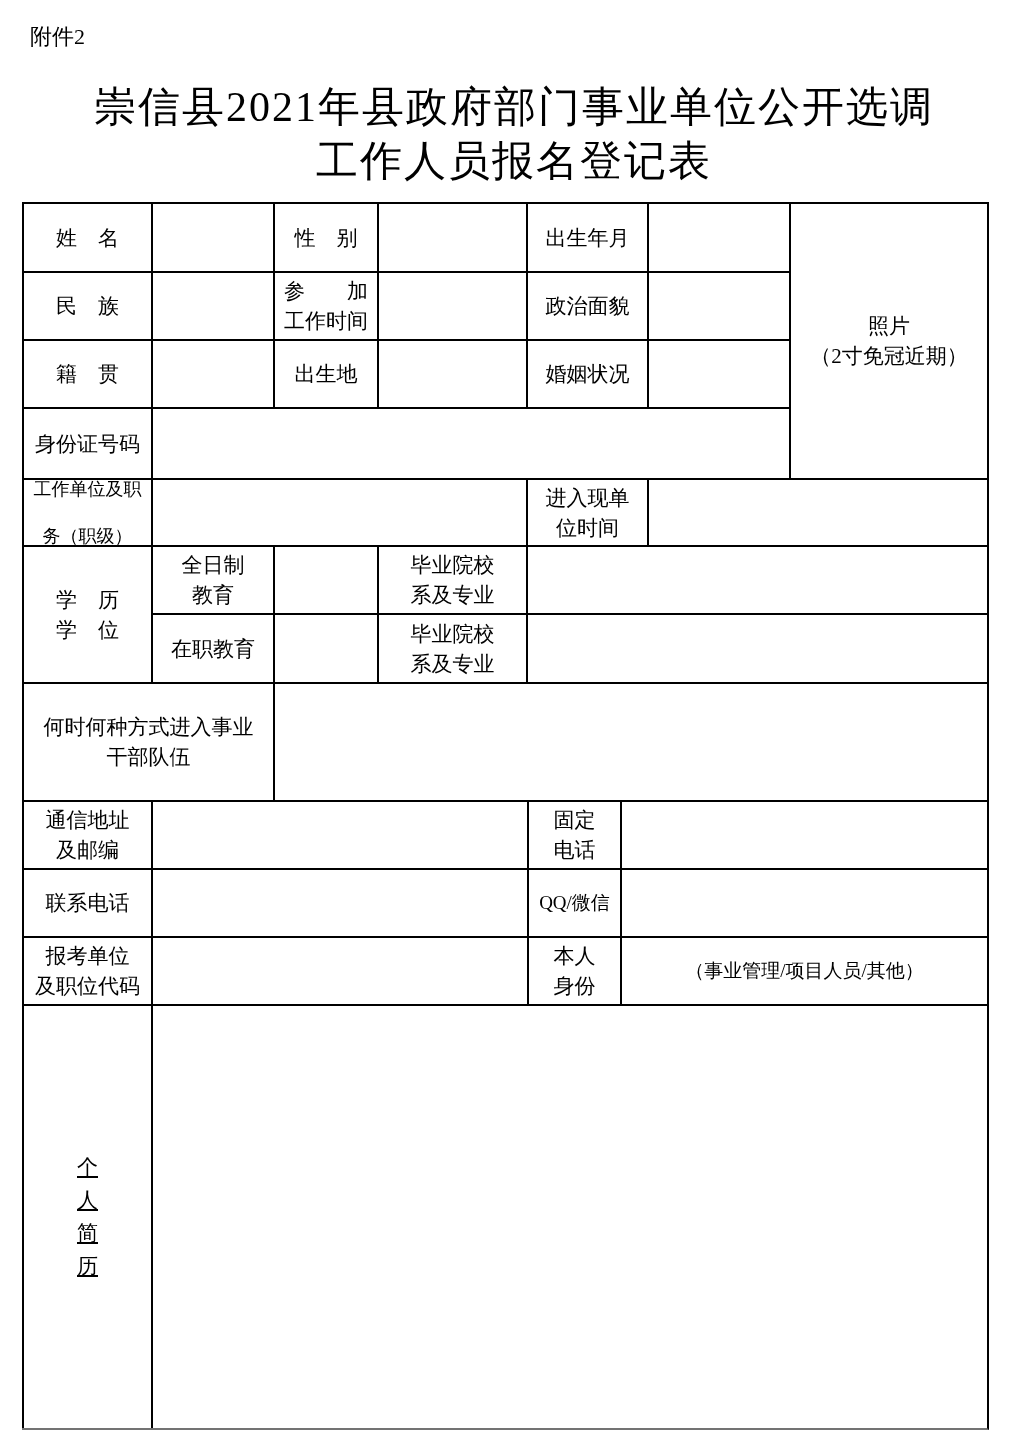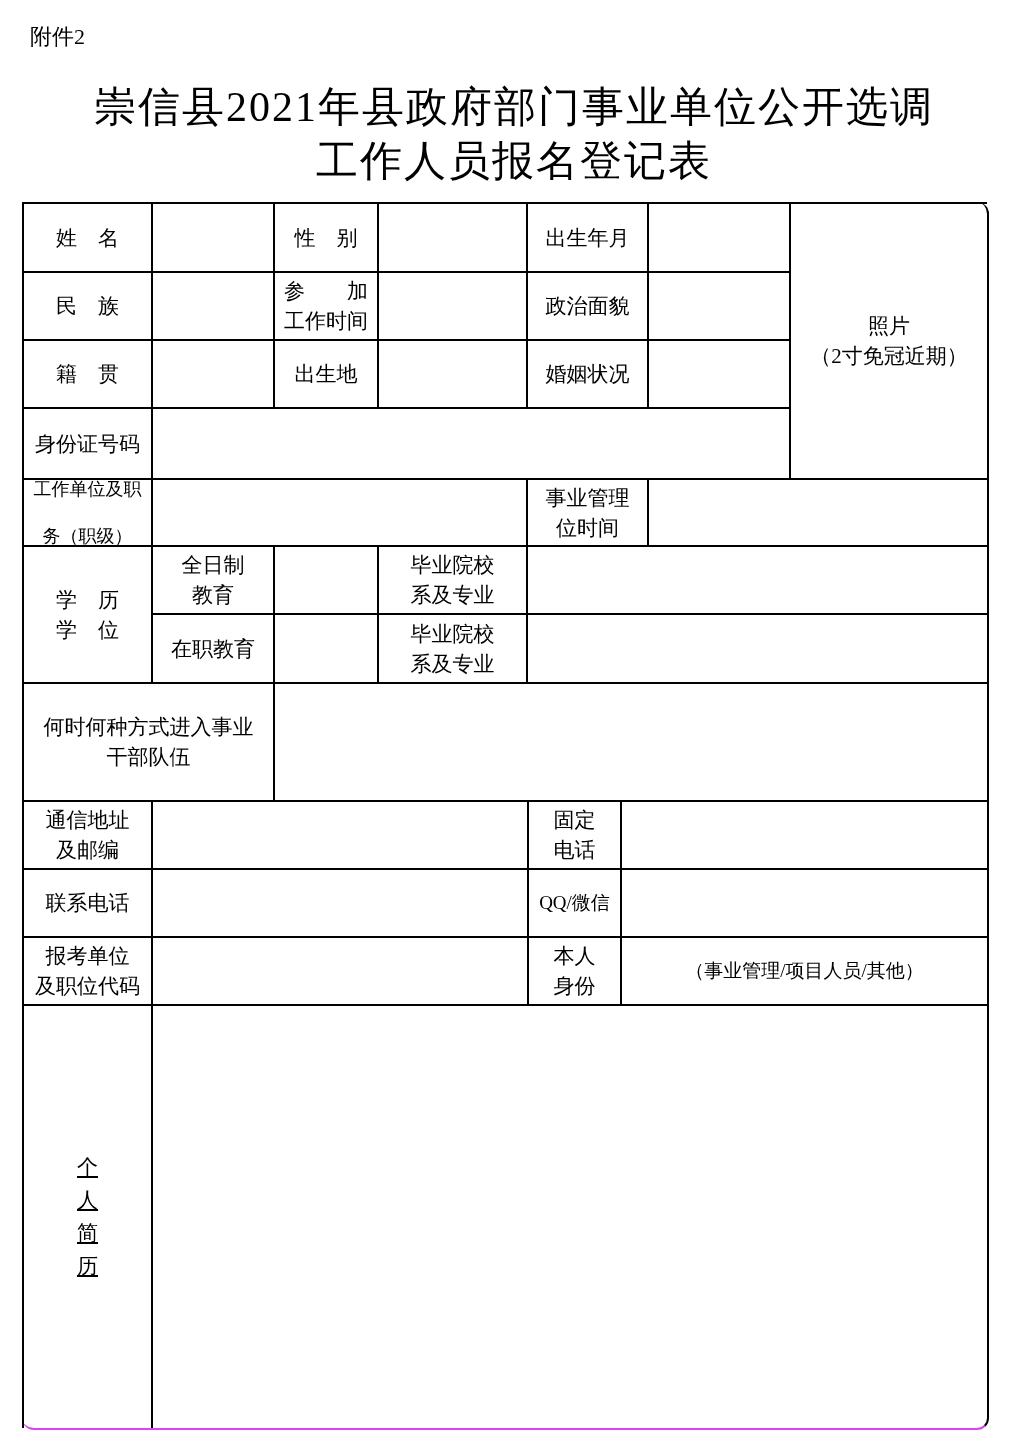--- a/index.html
+++ b/index.html
@@ -2,21 +2,21 @@
 <html><head>
 <meta charset="utf-8">
 <style>
   html,body{margin:0;padding:0;background:#fff;}
   body{font-family:"Liberation Serif","DejaVu Serif",serif;color:#000;}
   .page{position:relative;width:1012px;height:1446px;background:#fff;overflow:hidden;padding-left:28px;}
   .attachment{position:absolute;left:30px;top:24px;font-size:22px;line-height:26px;}
   .title{position:absolute;left:0;top:72px;width:1012px;margin:8px;text-align:center;
          font-size:42px;font-weight:normal;line-height:54px;letter-spacing:2px;}
   .form-table{position:absolute;left:22px;top:202px;width:965px;height:1226px;
-              border-right:2px solid #000;border-bottom:2px solid #d946ef;border-radius:12px;}
+              border-right:2px solid #000;border-bottom:2px solid #737373;}
   .c{position:absolute;box-sizing:border-box;border-left:2px solid #000;border-top:2px solid #000;
      display:flex;flex-direction:column;align-items:center;justify-content:center;
      text-align:center;font-size:21px;line-height:30px;overflow:hidden;}
   .ln{display:block;}
   .fs18{font-size:18px;line-height:26px;gap:21px;}
   .fs19{font-size:19px;line-height:28px;}
   .vert{width:26px;word-break:break-all;line-height:33px;font-size:21px;text-decoration:underline;}
 </style>
 </head>
 <body>
@@ -63,21 +63,21 @@
 
     <div class="c" style="left:0;top:205px;width:129px;height:71px">身份证号码</div>
     <div class="c" style="left:129px;top:205px;width:638px;height:71px"></div>
 
     <div class="c fs18" style="left:0;top:276px;width:129px;height:67px">
       <span class="ln">工作单位及职</span>
       <span class="ln">务（职级）</span>
     </div>
     <div class="c" style="left:129px;top:276px;width:375px;height:67px"></div>
     <div class="c" style="left:504px;top:276px;width:121px;height:67px">
-      <span class="ln">事业管理</span>
+      <span class="ln">进入现单</span>
       <span class="ln">位时间</span>
     </div>
     <div class="c" style="left:625px;top:276px;width:340px;height:67px"></div>
 
     <div class="c" style="left:129px;top:343px;width:122px;height:68px">
       <span class="ln">全日制</span>
       <span class="ln">教育</span>
     </div>
     <div class="c" style="left:0;top:343px;width:129px;height:137px">
       <span class="ln">学　历</span>

